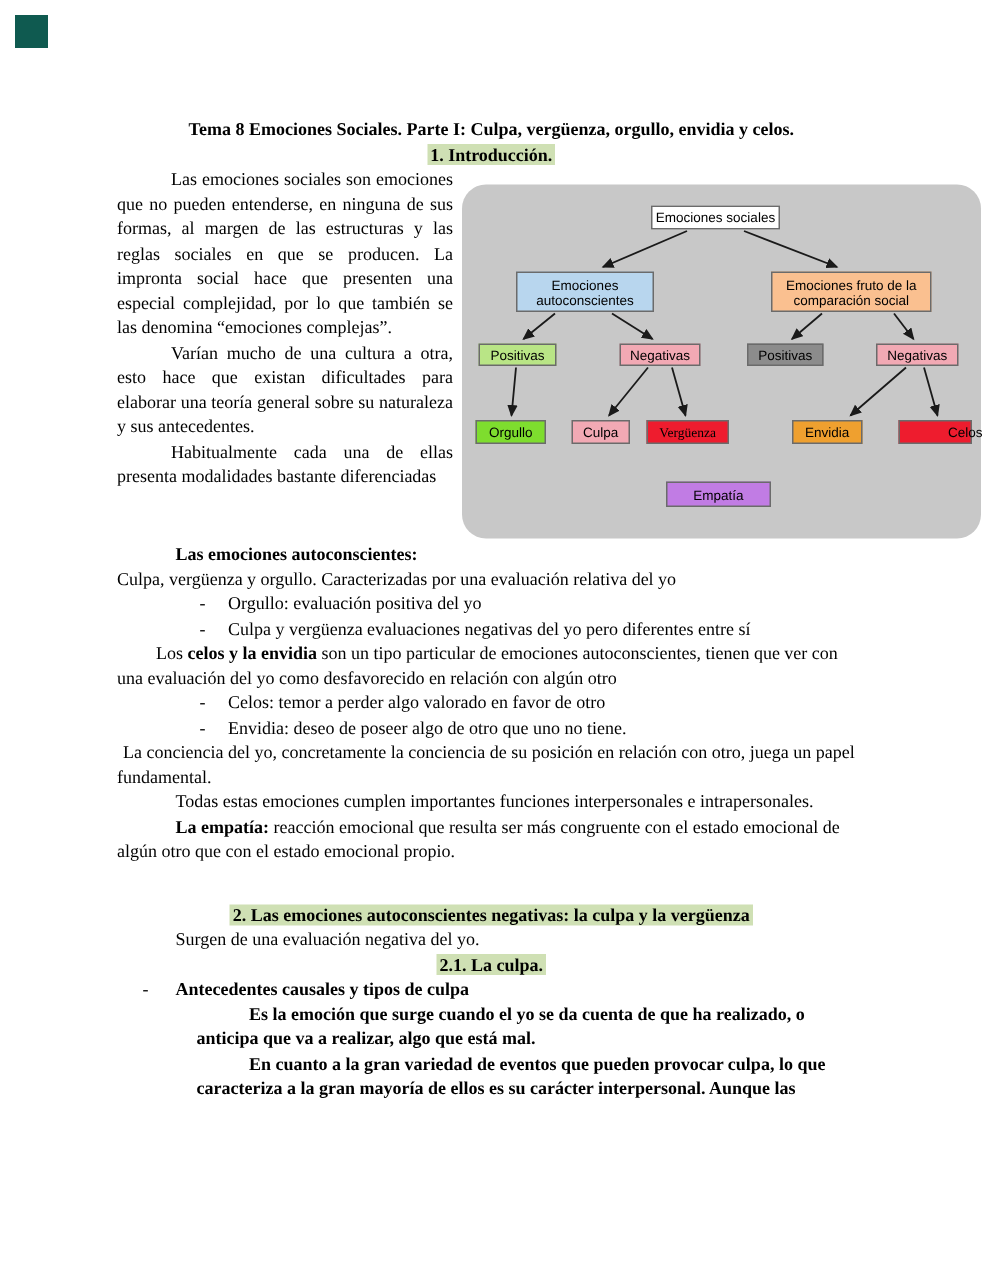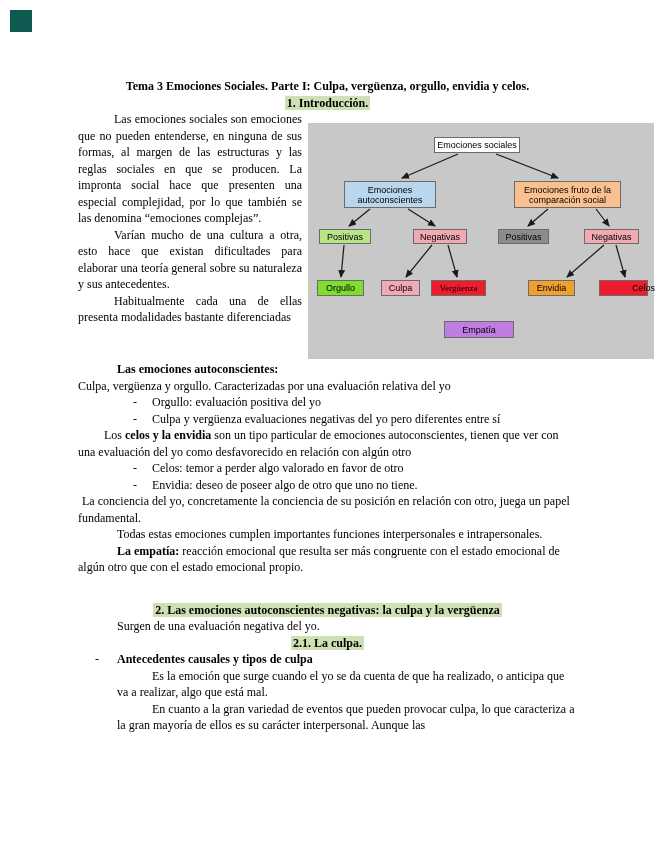--- a/index.html
+++ b/index.html
@@ -32,31 +32,32 @@
   .intro p { text-indent: 36px; font-family: Liberation Serif, serif; }
   .ind39 { text-indent: 39px; }
   .ind26 { text-indent: 26px; }
   .ind4  { text-indent: 4px; }
   .bullet { position: relative; }
   .bullet .dash { position: absolute; top: 0; }
   .l2 { padding-left: 74px; }
   .l2 .dash { left: 55px; }
   .l1 { padding-left: 39px; }
   .l1 .dash { left: 17px; }
-  .culpa-block { margin-left: 39px; }
+  .culpa-block { margin-left: 53px; font-weight: bold; }
   .culpa-block p { text-indent: 35px; }
   .spacer { height: 26px; }
 
   
   .diagram {
     position: absolute;
     left: 308px;
     top: 123px;
     width: 346px;
     height: 236px;
+    border-radius: 16px;
   }
   .diagram svg { position: absolute; left: 0; top: 0; }
   .node {
     position: absolute;
     display: flex;
     align-items: center;
     justify-content: center;
     text-align: center;
     font-family: "Liberation Sans", sans-serif;
     font-size: 9px;
@@ -68,21 +69,21 @@
 </style>
 </head>
 <body>
 
 <div class="page">
 
   <div class="logo" style="background-color: rgb(15, 90, 80);"></div>
 
   <div class="content">
 
-    <div class="title">Tema 3 Emociones Sociales. Parte I: Culpa, vergüenza, orgullo, envidia y celos.</div>
+    <div class="title">Tema 8 Emociones Sociales. Parte I: Culpa, vergüenza, orgullo, envidia y celos.</div>
 
     <div class="center">
       <span class="hl bold" style="background-color: rgb(207, 224, 180);">1. Introducción.</span>
     </div>
 
     <div class="intro">
       <p>Las emociones sociales son emociones que no pueden entenderse, en ninguna de sus formas, al margen de las estructuras y las reglas sociales en que se producen. La impronta social hace que presenten una especial complejidad, por lo que también se las denomina “emociones complejas”.</p>
       <p>Varían mucho de una cultura a otra, esto hace que existan dificultades para elaborar una teoría general sobre su naturaleza y sus antecedentes.</p>
       <p>Habitualmente cada una de ellas presenta modalidades bastante diferenciadas</p>
     </div>

